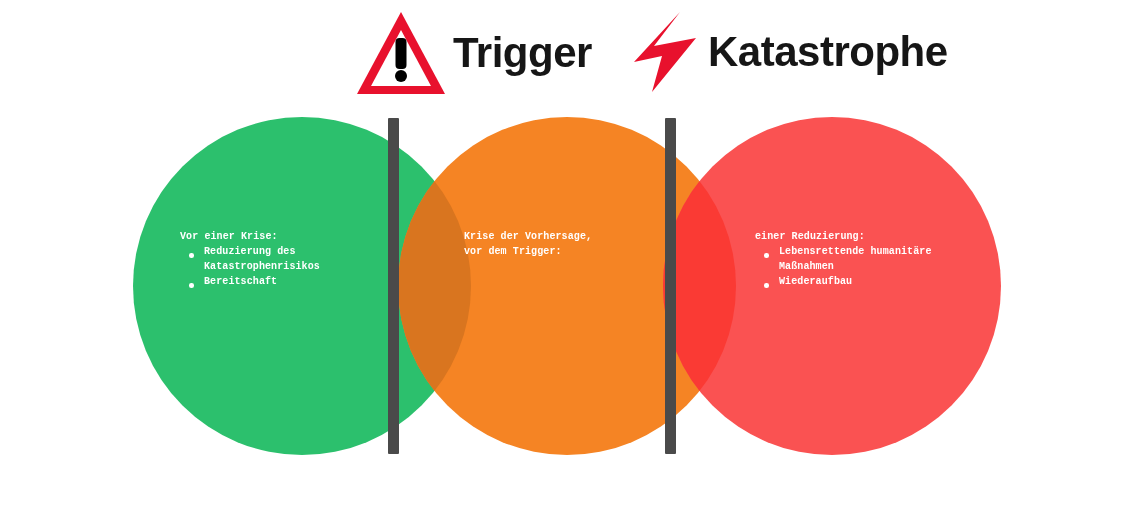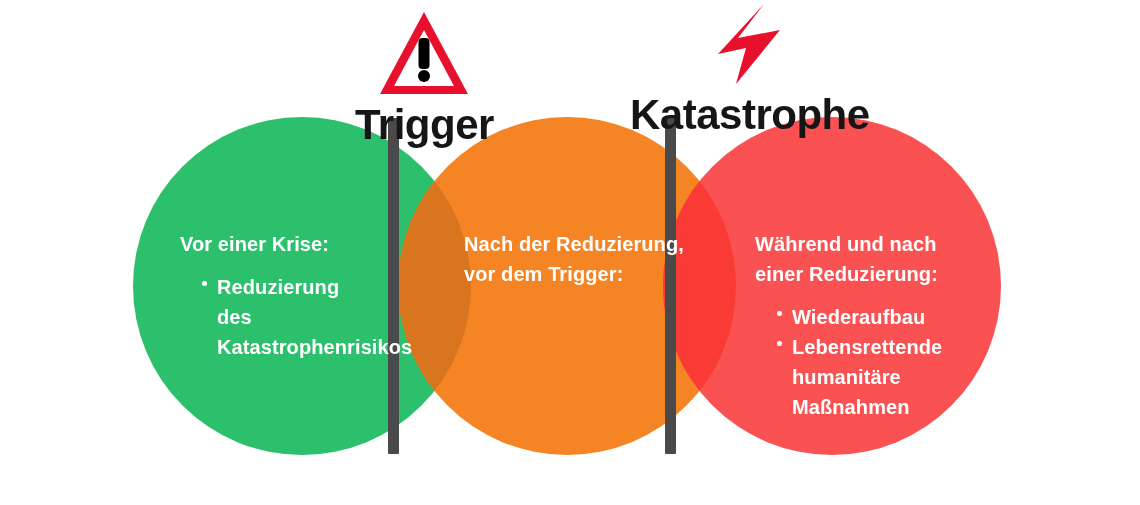--- a/index.html
+++ b/index.html
@@ -22,24 +22,23 @@
     left: 0;
     top: 0;
     width: 1140px;
     height: 108px;
   }
   .header-group {
     position: absolute;
     display: flex;
     align-items: center;
     gap: 6px;
-    flex-direction: column;
   }
   #header-trigger { left: 355px; top: 8px; }
-  #header-catastrophe { left: 630px; top: 0; }
+  #header-catastrophe { left: 630px; top: 8px; }
 
   .header-label {
     font-size: 42px;
     font-weight: 700;
     color: #161616;
     letter-spacing: -0.5px;
     line-height: 1;
     white-space: nowrap;
   }
 
@@ -93,34 +92,35 @@
     background: #4A4A4A;
     border-radius: 1px;
   }
   #divider-bar-left  { left: 388px; }
   #divider-bar-right { left: 665px; }
 
   
   .text-block {
     position: absolute;
     color: #FFFFFF;
-    font-size: 20px;
+    font-size: 10px;
     font-weight: 700;
     line-height: 1.5;
     letter-spacing: 0.1px;
+    font-family: Liberation Mono, monospace;
   }
   #text-green  { left: 180px; top: 229px; width: 200px; }
   #text-orange { left: 464px; top: 229px; width: 190px; }
   #text-red    { left: 755px; top: 229px; width: 190px; }
 
   .block-heading { margin: 0; }
   .block-heading div { white-space: nowrap; }
 
   .block-list {
-    margin: 13px;
+    margin: 0;
     padding-left: 22px;
     list-style: none;
   }
   .block-list li {
     position: relative;
     padding-left: 2px;
   }
   .block-list li::before {
     content: "";
     position: absolute;
@@ -172,34 +172,34 @@
     </div>
 
   </div>
 
   <div class="text-block" id="text-green">
     <div class="block-heading">
       <div>Vor einer Krise:</div>
     </div>
     <ul class="block-list">
       <li>Reduzierung des Katastrophenrisikos</li>
+      <li>Bereitschaft</li>
     </ul>
   </div>
 
   <div class="text-block" id="text-orange">
     <div class="block-heading">
-      <div>Nach der Reduzierung,</div>
+      <div>Krise der Vorhersage,</div>
       <div>vor dem Trigger:</div>
     </div>
   </div>
 
   <div class="text-block" id="text-red">
     <div class="block-heading">
-      <div>Während und nach</div>
       <div>einer Reduzierung:</div>
     </div>
     <ul class="block-list">
+      <li>Lebensrettende humanitäre Maßnahmen</li>
       <li>Wiederaufbau</li>
-      <li>Lebensrettende humanitäre Maßnahmen</li>
     </ul>
   </div>
 
 </div>
 
 </body></html>

